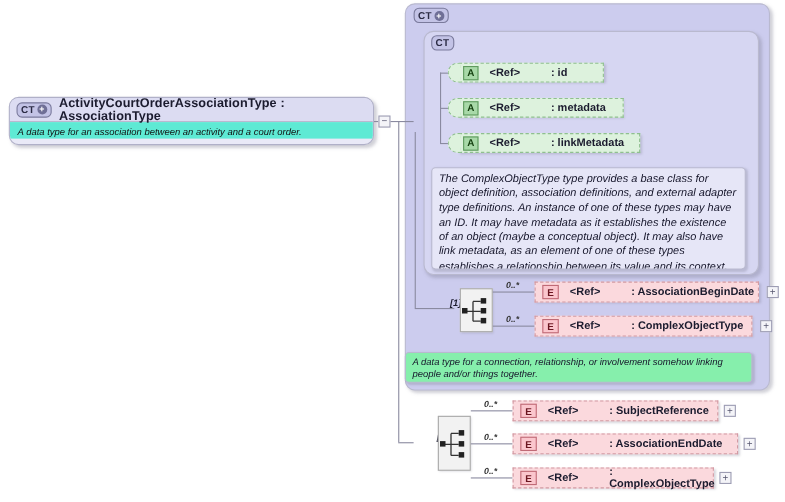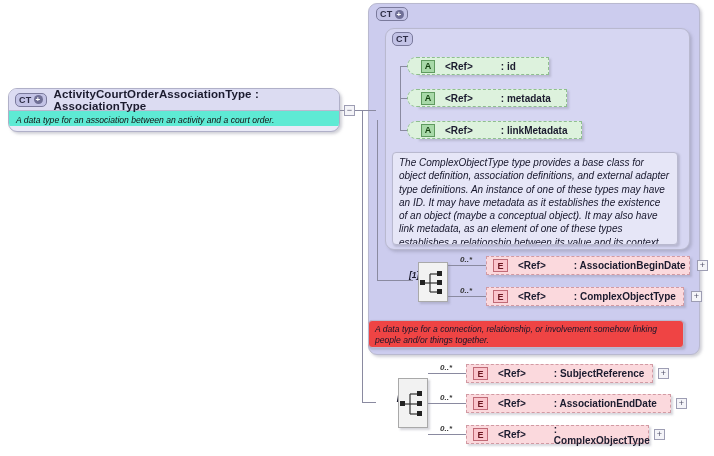--- a/index.html
+++ b/index.html
@@ -139,21 +139,21 @@
     font-size:9px;
   }
   .docblock .arow .k{font-style:italic;color:#15152a;}
   .docblock .arow .v{font-weight:bold;color:#15152a;}
   .docblock .txt{
     padding:3px 6px 4px 6px;
     font-size:10px;font-style:italic;color:#15152a;line-height:1.33;
   }
   .footdoc{
     position:absolute;
-    background:#ef4444;
+    background:#86efac;
     border:1px solid #b9b9cf;border-radius:4px;
     box-sizing:border-box;
     padding:3px 6px;
     font-size:8.6px;font-style:italic;color:#15152a;line-height:1.33;
     box-shadow:1.5px 1.5px 2px rgba(120,120,140,.3);
   }
 
   
   .seqbox{
     position:absolute;

